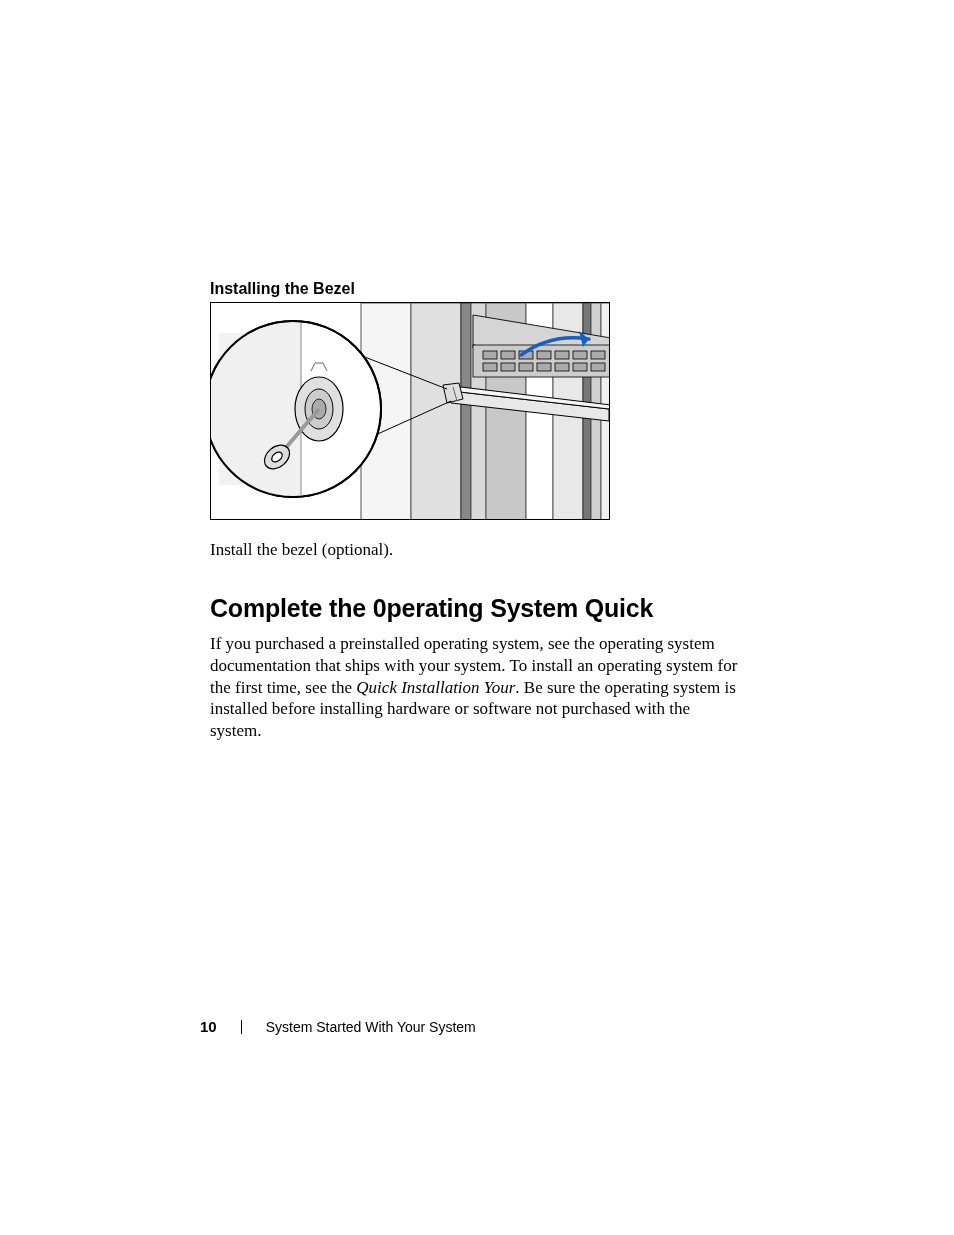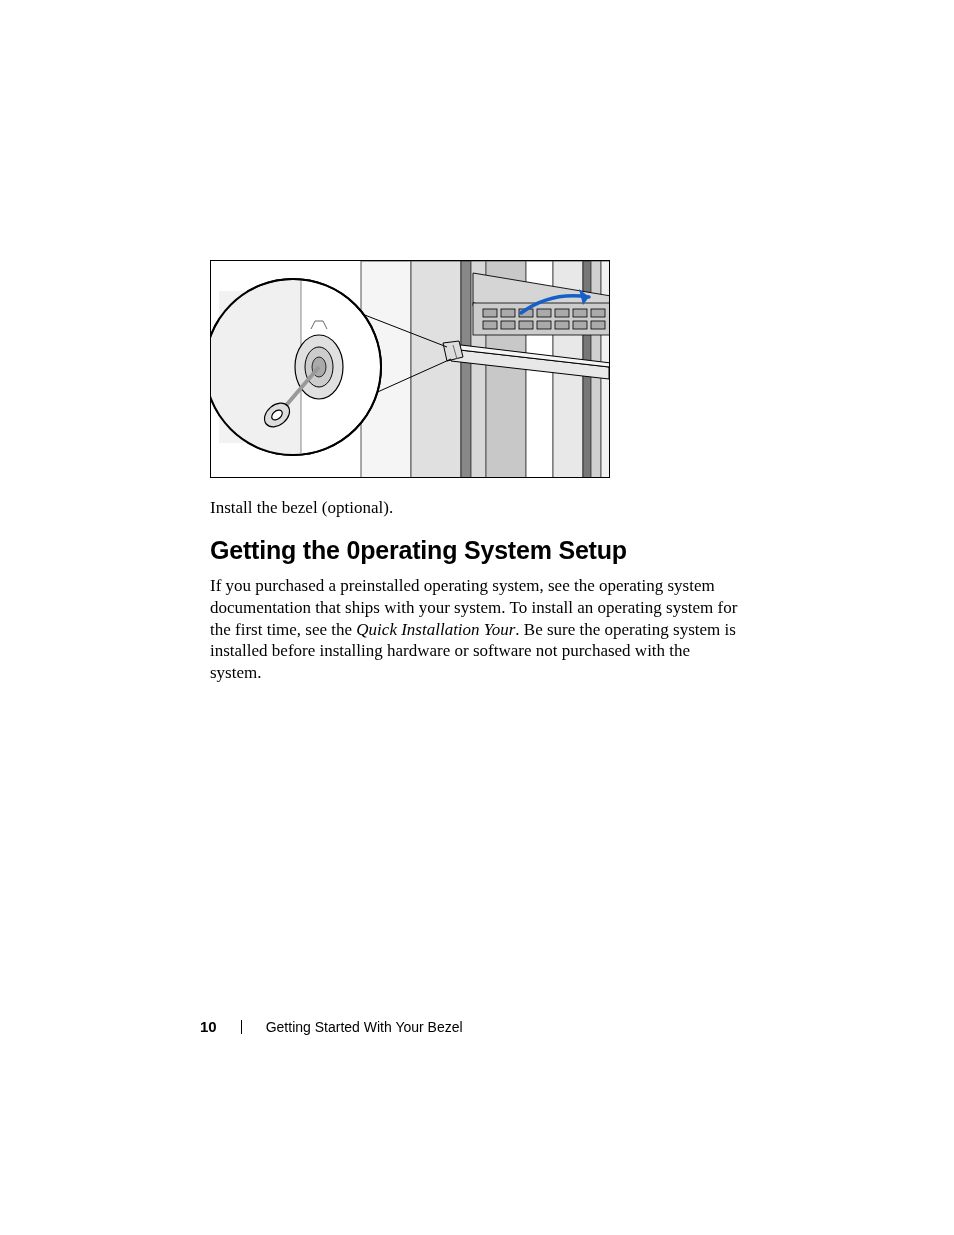--- a/index.html
+++ b/index.html
@@ -37,21 +37,21 @@
     background: #fff;
     position: relative;
     overflow: hidden;
   }
   .figure-box svg {
     display: block;
   }
   .caption {
     font-size: 17px;
     margin-top: 20px;
-    margin-bottom: 18px;
+    margin-bottom: 34px;
   }
   .h2 {
     font-family: Arial, Helvetica, sans-serif;
     font-weight: bold;
     font-size: 25px;
     margin-top: 18px;
     margin-bottom: 10px;
     letter-spacing: -0.2px;
   }
   .italic { font-style: italic; }
@@ -77,20 +77,21 @@
   .footer-title {
     font-size: 14px;
   }
 </style>
 </head>
 <body>
 
 <div class="page">
 
 
+  <div class="sub-heading">Installing the Bezel</div>
 
   <div class="figure-box">
     <svg width="400" height="218" viewBox="0 0 400 218">
 
       <g stroke="#000" stroke-width="1" fill="none">
 
         <rect x="150" y="0" width="50" height="218" fill="#f5f5f5" stroke="#555"></rect>
         <rect x="200" y="0" width="50" height="218" fill="#e0e0e0" stroke="#555"></rect>
         <rect x="250" y="0" width="10" height="218" fill="#888" stroke="#333"></rect>
         <rect x="260" y="0" width="15" height="218" fill="#d8d8d8" stroke="#555"></rect>
@@ -169,25 +170,25 @@
 
           <path d="M 100 68 L 104 60 L 112 60 L 116 68" fill="none" stroke="#666" stroke-width="1"></path>
         </g>
         <circle cx="82" cy="106" r="88" fill="none" stroke="#000" stroke-width="2"></circle>
       </g>
     </svg>
   </div>
 
   <p class="caption">Install the bezel (optional).</p>
 
-  <h2 class="h2">Getting the 0perating System Setup</h2>
+  <h2 class="h2">Complete the 0perating System Quick</h2>
 
   <p class="body-text">
     <span>If you purchased a preinstalled operating system, see the operating system documentation that ships with your system. To install an operating system for the first time, see the </span><span class="italic">Quick Installation Your</span><span>. Be sure the operating system is installed before installing hardware or software not purchased with the system.</span>
   </p>
 
 </div>
 
 <div class="footer">
   <span class="page-num">10</span>
   <span class="footer-sep"></span>
-  <span class="footer-title">Getting Started With Your Bezel</span>
+  <span class="footer-title">System Started With Your System</span>
 </div>
 
 </body></html>

